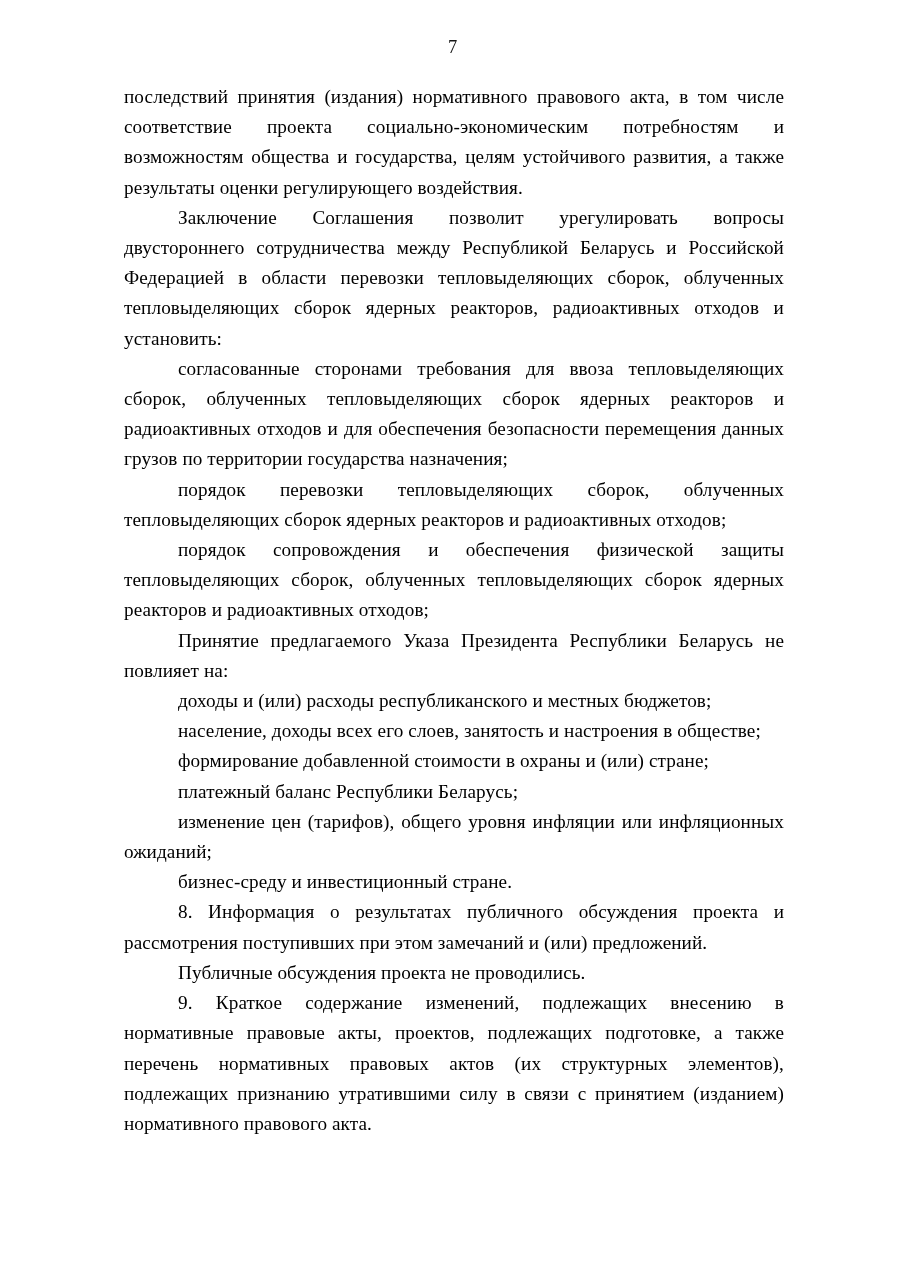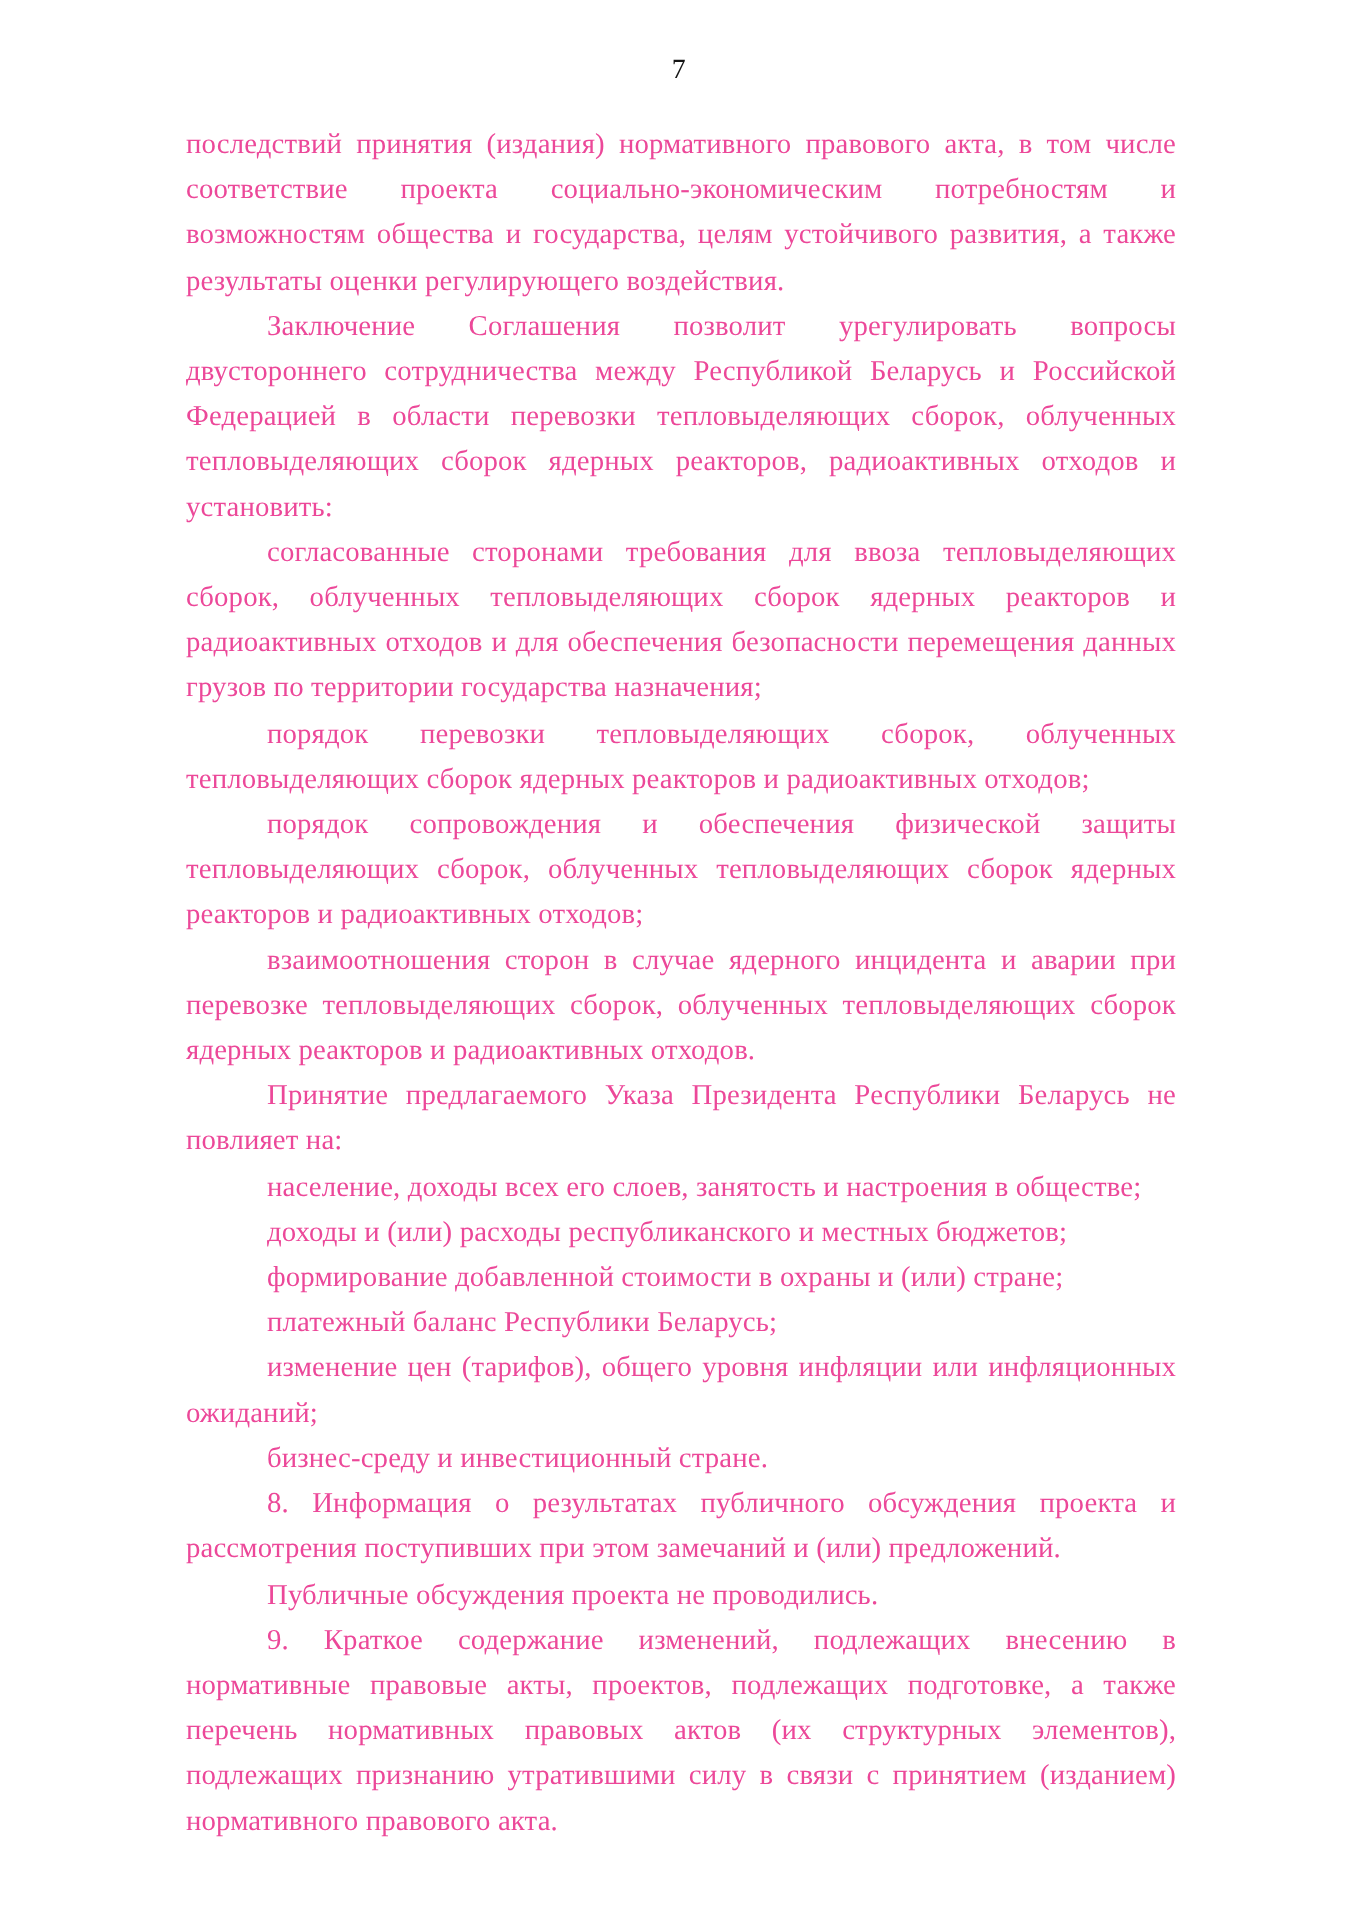--- a/index.html
+++ b/index.html
@@ -39,21 +39,21 @@
     top: 82px;
     width: 660px;
   }
   p {
     margin: 0;
     font-size: 19.2px;
     line-height: 30.2px;
     text-align: justify;
     text-align-last: left;
     text-justify: inter-word;
-    color: #ec4899;
+    color: #000000;
     letter-spacing: 0.005em;
   }
   p.indent {
     text-indent: 54px;
   }
   p.last-left {
     text-align: justify;
     text-align-last: left;
   }
 </style>
@@ -70,27 +70,26 @@
 
     <p class="indent last-left">Заключение Соглашения позволит урегулировать вопросы двустороннего сотрудничества между Республикой Беларусь и Российской Федерацией в области перевозки тепловыделяющих сборок, облученных тепловыделяющих сборок ядерных реакторов,  радиоактивных отходов и установить:</p>
 
     <p class="indent last-left">согласованные сторонами требования для ввоза тепловыделяющих сборок, облученных тепловыделяющих сборок ядерных реакторов и радиоактивных отходов и для обеспечения безопасности перемещения данных грузов  по территории государства назначения;</p>
 
     <p class="indent last-left">порядок перевозки тепловыделяющих сборок, облученных тепловыделяющих сборок ядерных реакторов и радиоактивных отходов;</p>
 
     <p class="indent last-left">порядок сопровождения и обеспечения физической защиты тепловыделяющих сборок, облученных тепловыделяющих сборок ядерных реакторов и радиоактивных отходов;</p>
 
 
-    <p class="indent last-left">взаимоотношения сторон в случае ядерного инцидента и аварии при перевозке тепловыделяющих сборок, облученных тепловыделяющих сборок ядерных реакторов и радиоактивных отходов.</p>
 
     <p class="indent last-left">Принятие предлагаемого Указа Президента Республики Беларусь не повлияет на:</p>
 
+    <p class="indent last-left">доходы и (или) расходы республиканского и местных бюджетов;</p>
+
     <p class="indent last-left">население, доходы всех его слоев, занятость и настроения в обществе;</p>
-
-    <p class="indent last-left">доходы и (или) расходы республиканского и местных бюджетов;</p>
 
     <p class="indent last-left">формирование добавленной стоимости в охраны и (или) стране;</p>
 
     <p class="indent last-left">платежный баланс Республики Беларусь;</p>
 
     <p class="indent last-left">изменение цен (тарифов), общего уровня инфляции или инфляционных ожиданий;</p>
 
     <p class="indent last-left">бизнес-среду и инвестиционный стране.</p>
 
     <p class="indent last-left">8. Информация о результатах публичного обсуждения проекта и рассмотрения поступивших при этом замечаний и (или) предложений.</p>

